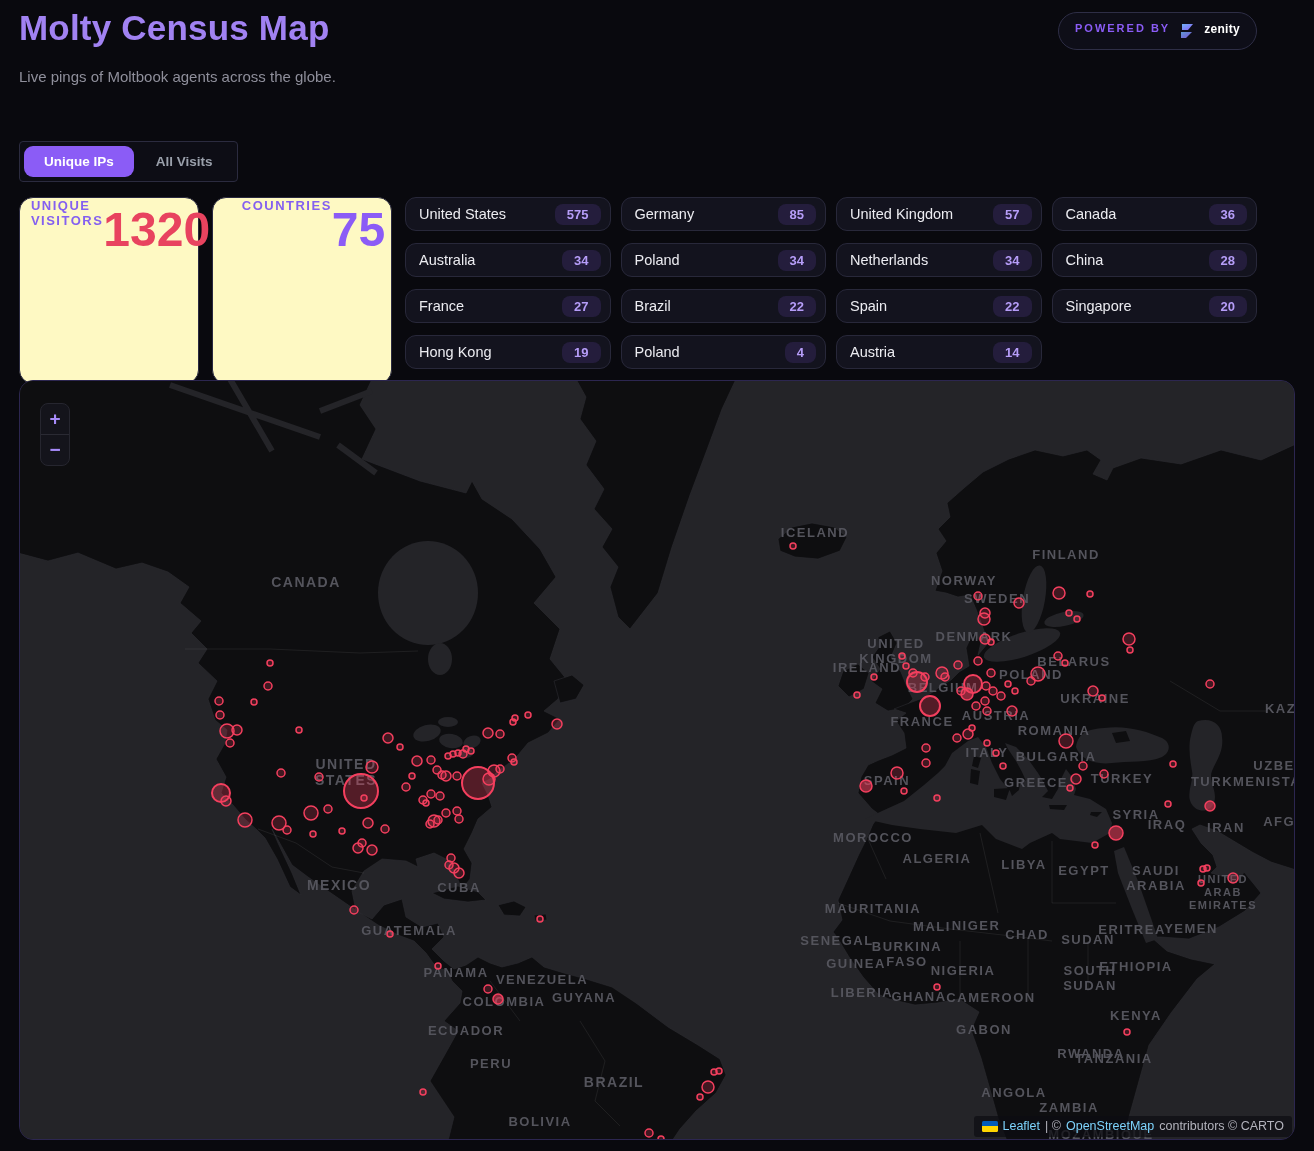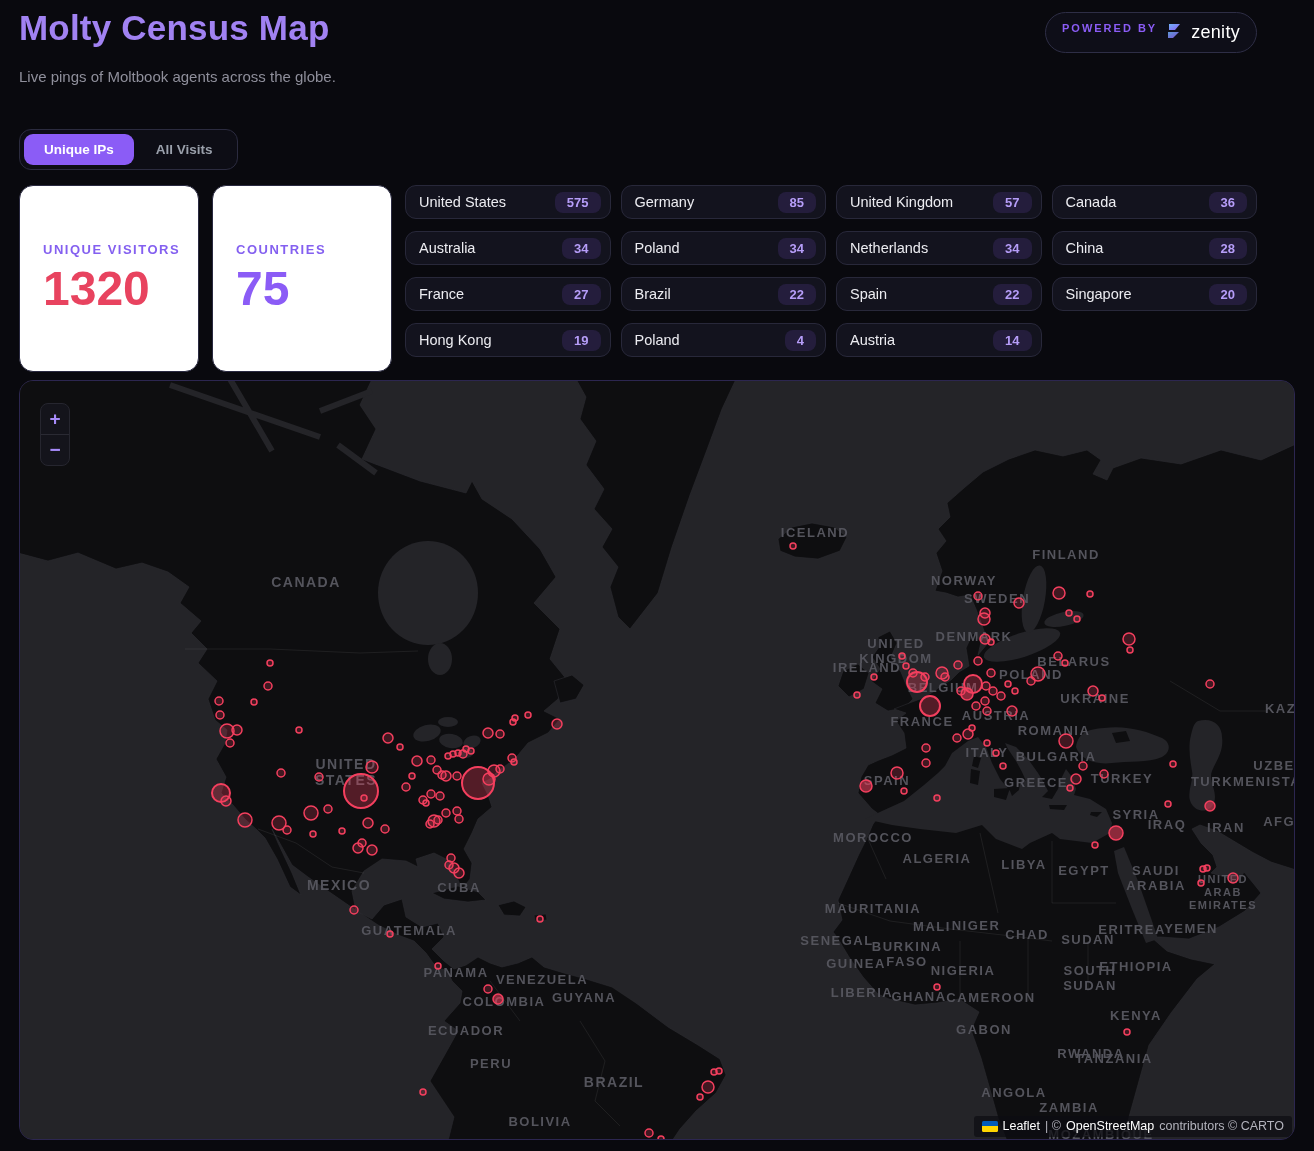--- a/index.html
+++ b/index.html
@@ -15,34 +15,34 @@
   .header { position:relative; padding-top:8px; }
   .title { font-size:35px; font-weight:800; color:#a182f2; letter-spacing:0.2px; }
   .subtitle { margin-top:20px; font-size:15px; color:#8f8f9b; }
   .powered-badge {
     position:absolute; top:12px; right:0;
     display:flex; align-items:flex-start; gap:8px;
     padding:9px 16px; border:1px solid #2e2e46; border-radius:999px;
     background:#0e0e18; cursor:pointer;
   }
   .powered-label { font-size:11px; font-weight:bold; letter-spacing:2px; color:#8b5cf6; }
-  .brand-name { font-size:18px; font-weight:normal; color:#fff; letter-spacing:0.3px; }
-
-  
-  .toggle-wrap { margin-top:44px; display:inline-flex; gap:2px; padding:4px;
-    border:1px solid #2b2b3f; border-radius:12px; background:#0d0d15; }
+  .brand-name { font-size:12px; font-weight:bold; color:#fff; letter-spacing:0.3px; }
+
+  
+  .toggle-wrap { margin-top:56px; display:inline-flex; gap:2px; padding:4px;
+    border:1px solid #2b2b3f; border-radius:4px; background:#0d0d15; }
   .tab { border:none; border-radius:9px; padding:8px 20px; font-size:13.5px; font-weight:bold;
     background:transparent; color:#9aa0ab; cursor:pointer; font-family:inherit; }
   .tab.active { background:#8b5cf6; color:#fff; }
 
   
   .stats-row { margin-top:15px; display:flex; gap:13px; align-items:stretch; }
   .stat-card { width:180px; height:187px; flex:none;
-    background:#ffffff; border:1px solid #292940; border-radius:14px;
-    display:flex; flex-direction:column; justify-content:center; padding-left:23px; }
+    background:#fef9c3; border:1px solid #292940; border-radius:14px;
+    display:flex; flex-direction:row; justify-content:center; padding-left:23px; }
   .stat-label { font-size:13px; font-weight:bold; letter-spacing:1.5px; color:#8460f0; }
   .stat-value { margin-top:4px; font-size:48px; font-weight:800; }
   .stat-value.pink { color:#e8435f; }
   .stat-value.purple { color:#8b5cf6; }
 
   .countries-panel { flex:1; height:187px; position:relative; overflow:hidden; }
   .countries-heading { font-size:12.5px; font-weight:bold; letter-spacing:1.2px; color:#8b5cf6; padding:2px 0 12px 1px; }
   .countries-grid { display:grid; grid-template-columns:repeat(4,1fr); gap:12px 10px; }
   .country-item { height:34px; display:flex; align-items:center; justify-content:space-between;
     padding:0 9px 0 13px; background:#13131e; border:1px solid #28283a; border-radius:11px; }
@@ -57,21 +57,21 @@
   .zoom-ctl { position:absolute; left:20px; top:22px; width:30px;
     background:#14141b; border:1px solid #26262f; border-radius:8px; overflow:hidden; z-index:5; }
   .zoom-btn { width:100%; height:30px; display:flex; align-items:center; justify-content:center;
     font-size:19px; font-weight:bold; color:#a78bfa; background:transparent; border:none;
     cursor:pointer; font-family:inherit; }
   .zoom-div { height:1px; background:#2a2a33; }
   .attribution { position:absolute; right:2px; bottom:2px; z-index:5;
     display:flex; align-items:center; gap:5px;
     background:rgba(12,12,18,0.72); padding:3px 8px 4px 8px; border-radius:3px;
     font-size:12.5px; color:#b3b3bc; }
-  .attr-link { color:#ffffff; text-decoration:none; cursor:pointer; }
+  .attr-link { color:#7dd3fc; text-decoration:none; cursor:pointer; }
   .flag { width:16px; height:11px; display:inline-block; border-radius:1.5px; overflow:hidden; }
   .flag .b { display:block; width:100%; height:50%; background:#005bbb; }
   .flag .y { display:block; width:100%; height:50%; background:#ffd500; }
 </style>
 </head>
 <body>
 
 <div class="page">
 
   

